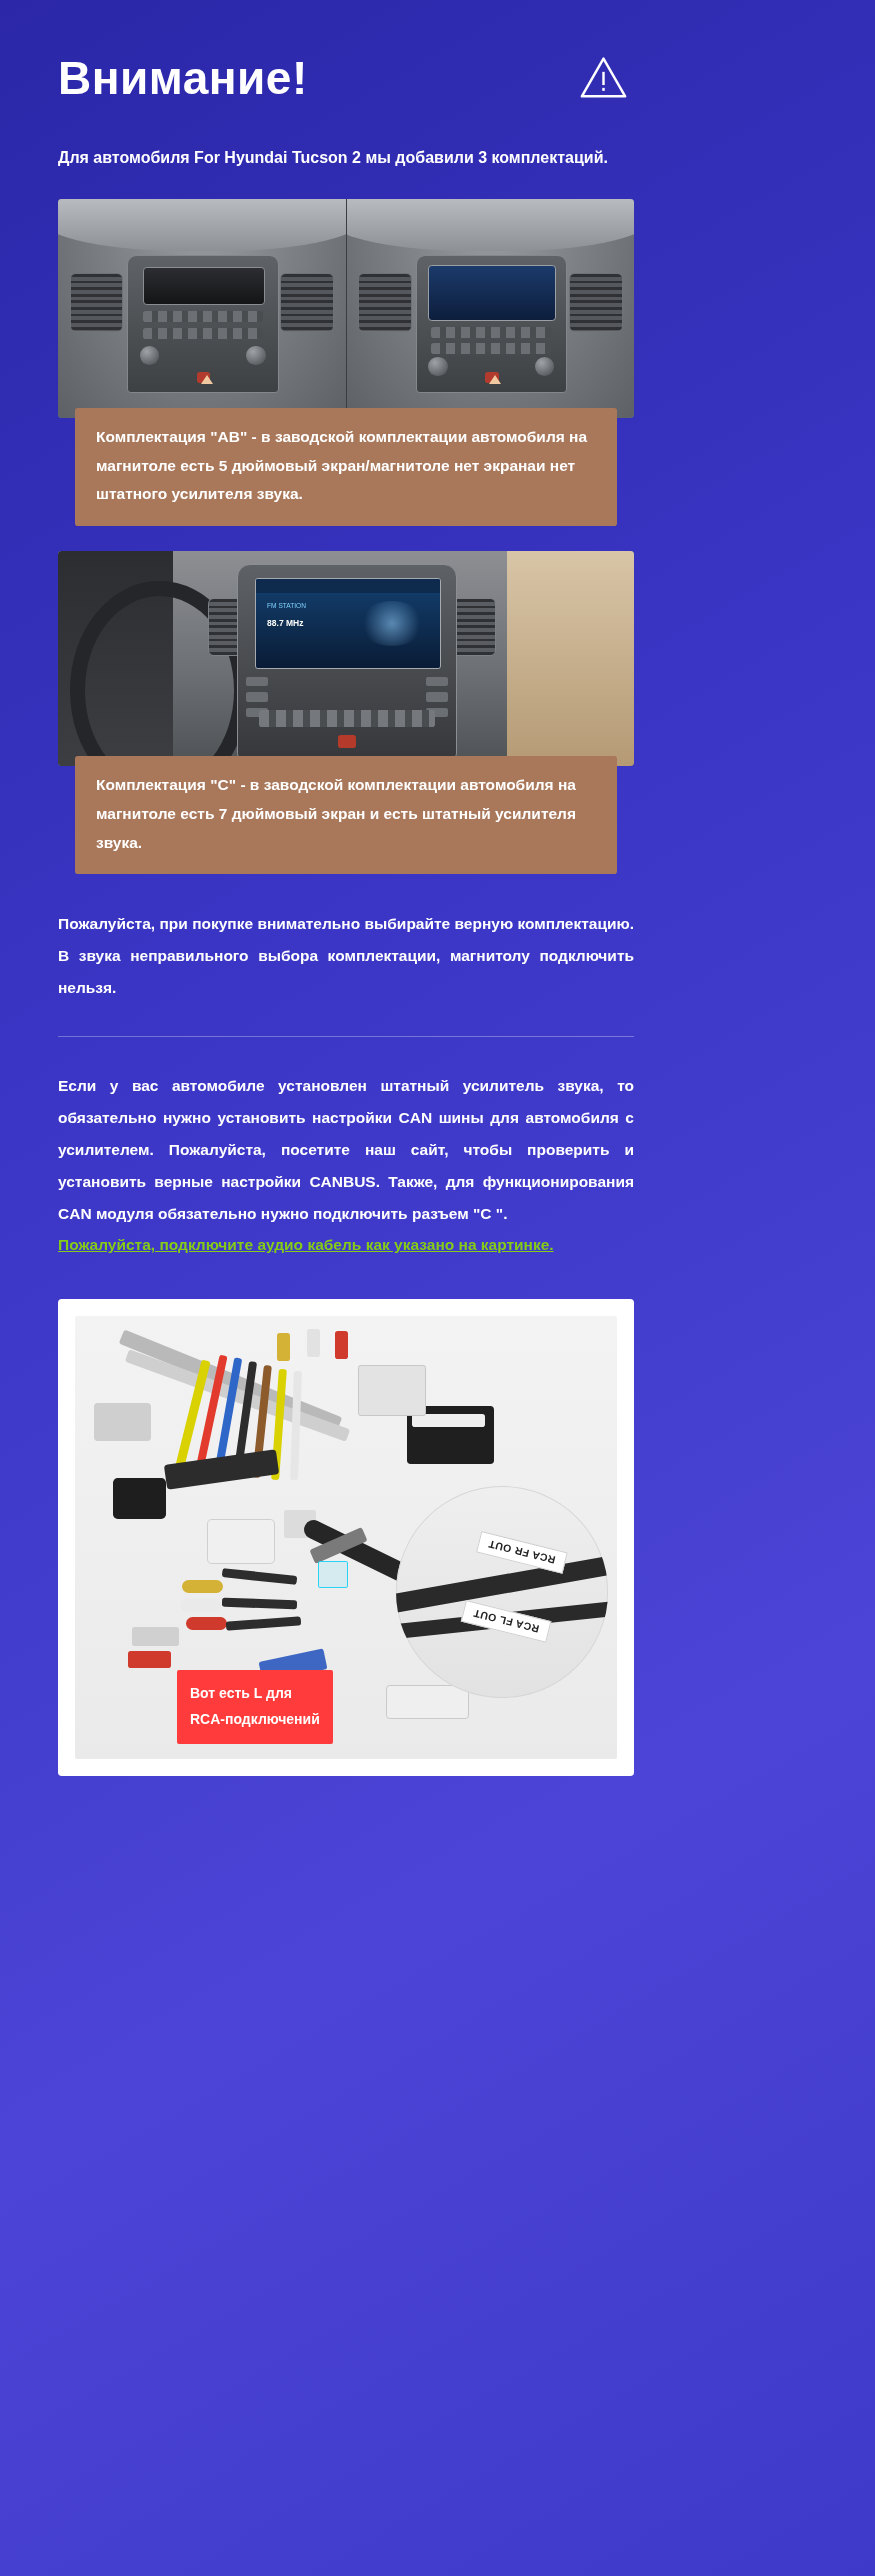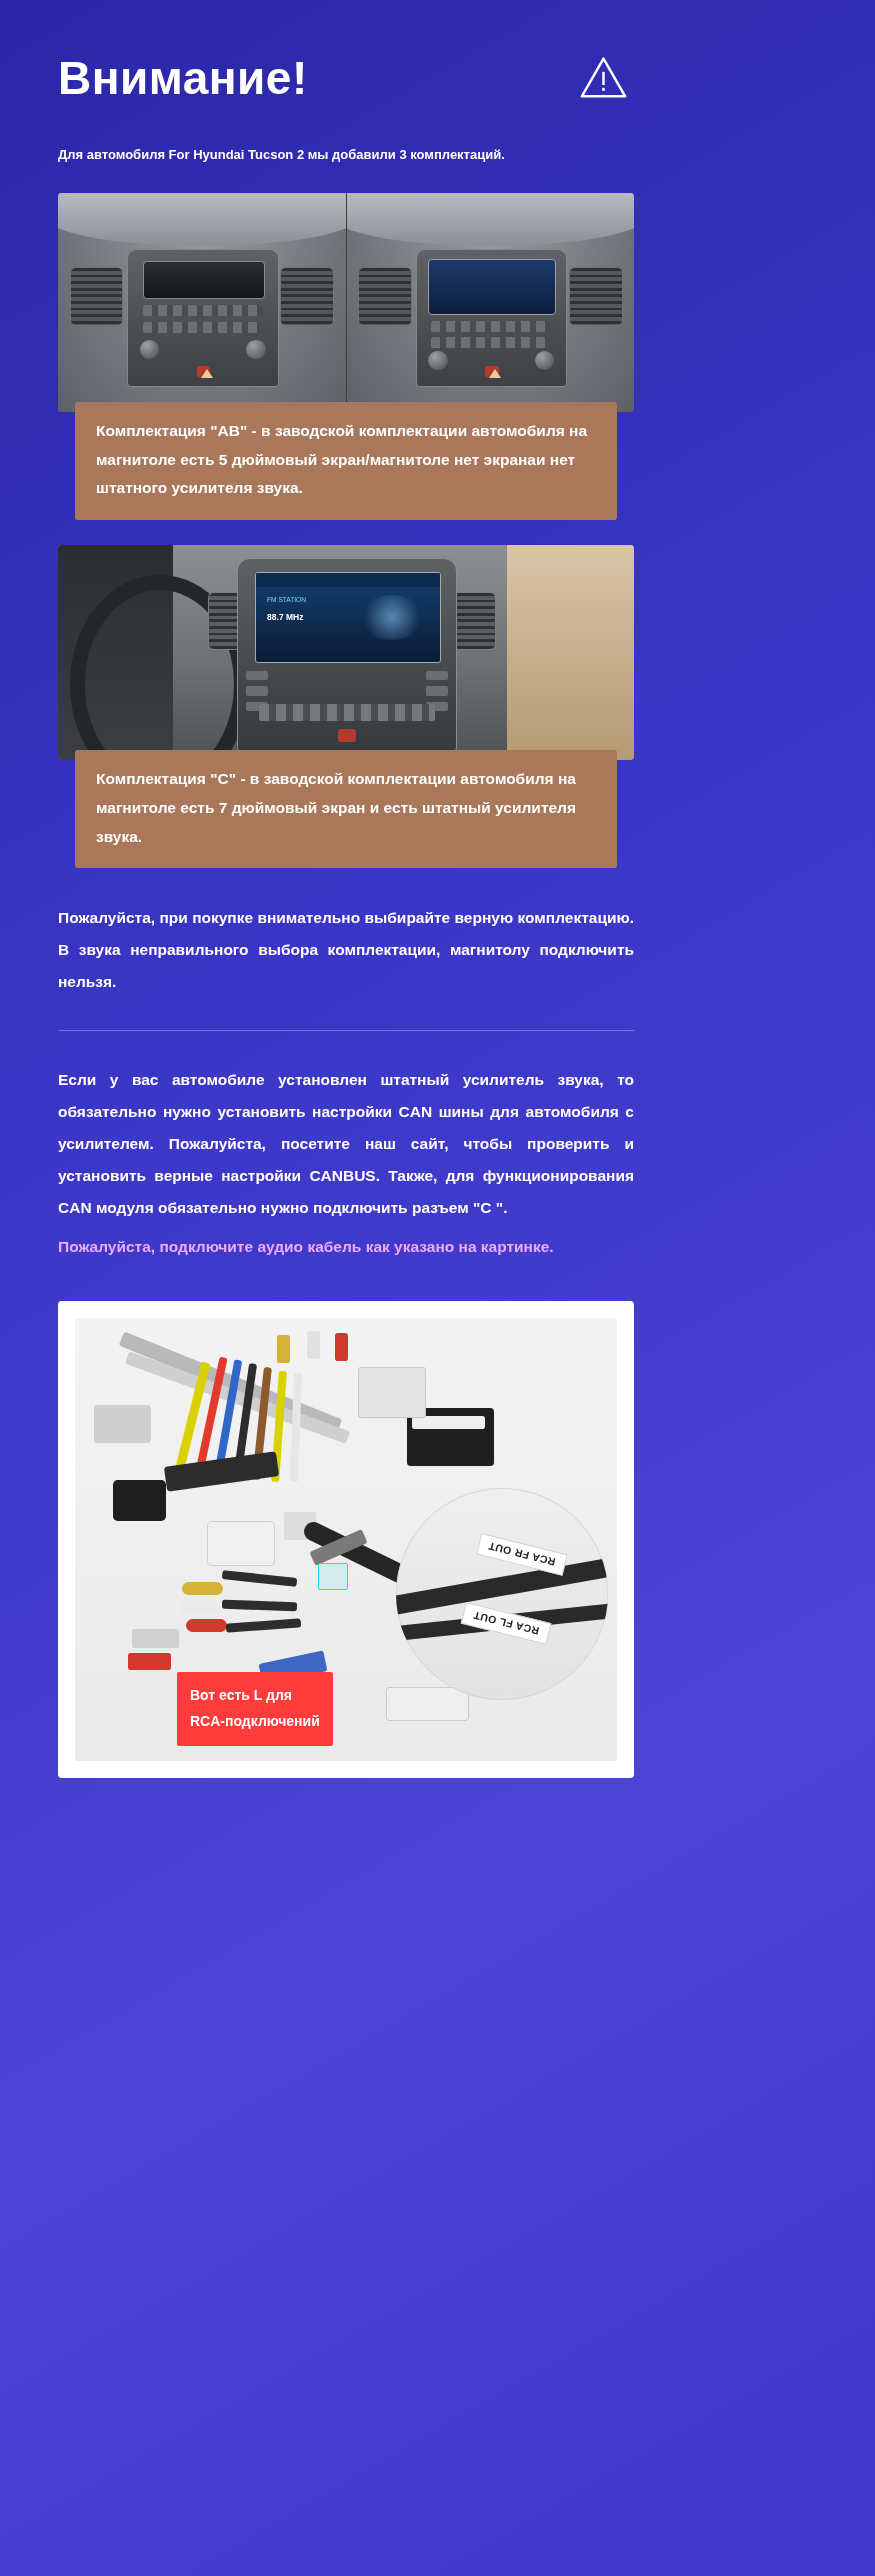--- a/index.html
+++ b/index.html
@@ -41,21 +41,21 @@
     width: 49px;
     height: 49px;
     flex: none;
     margin-right: 5.7px;
   }
 
   
   .intro {
     margin-top: 40px;
     color: #ffffff;
-    font-size: 13px;
+    font-size: 16px;
     line-height: 2.0;
     font-weight: 600;
   }
 
   
   .photo-block {
     margin-top: 24.5px;
     position: relative;
   }
   .photo {
@@ -214,21 +214,21 @@
     font-size: 15.5px;
     line-height: 2.05;
     text-align: justify;
     font-weight: 600;
   }
   .divider {
     margin: 32px 0 0 0;
     height: 0.9px;
     background: rgba(255,255,255,0.30);
   }
-  .para.cyan { color: #f0abfc; margin-top: 8px; }
+  .para.cyan { color: #84cc16; margin-top: 0; text-decoration: underline; }
 
   
   .wire-card {
     margin-top: 38px;
     background: #ffffff;
     border-radius: 3.8px;
     padding: 17px;
     box-sizing: border-box;
   }
   .wire-photo {

